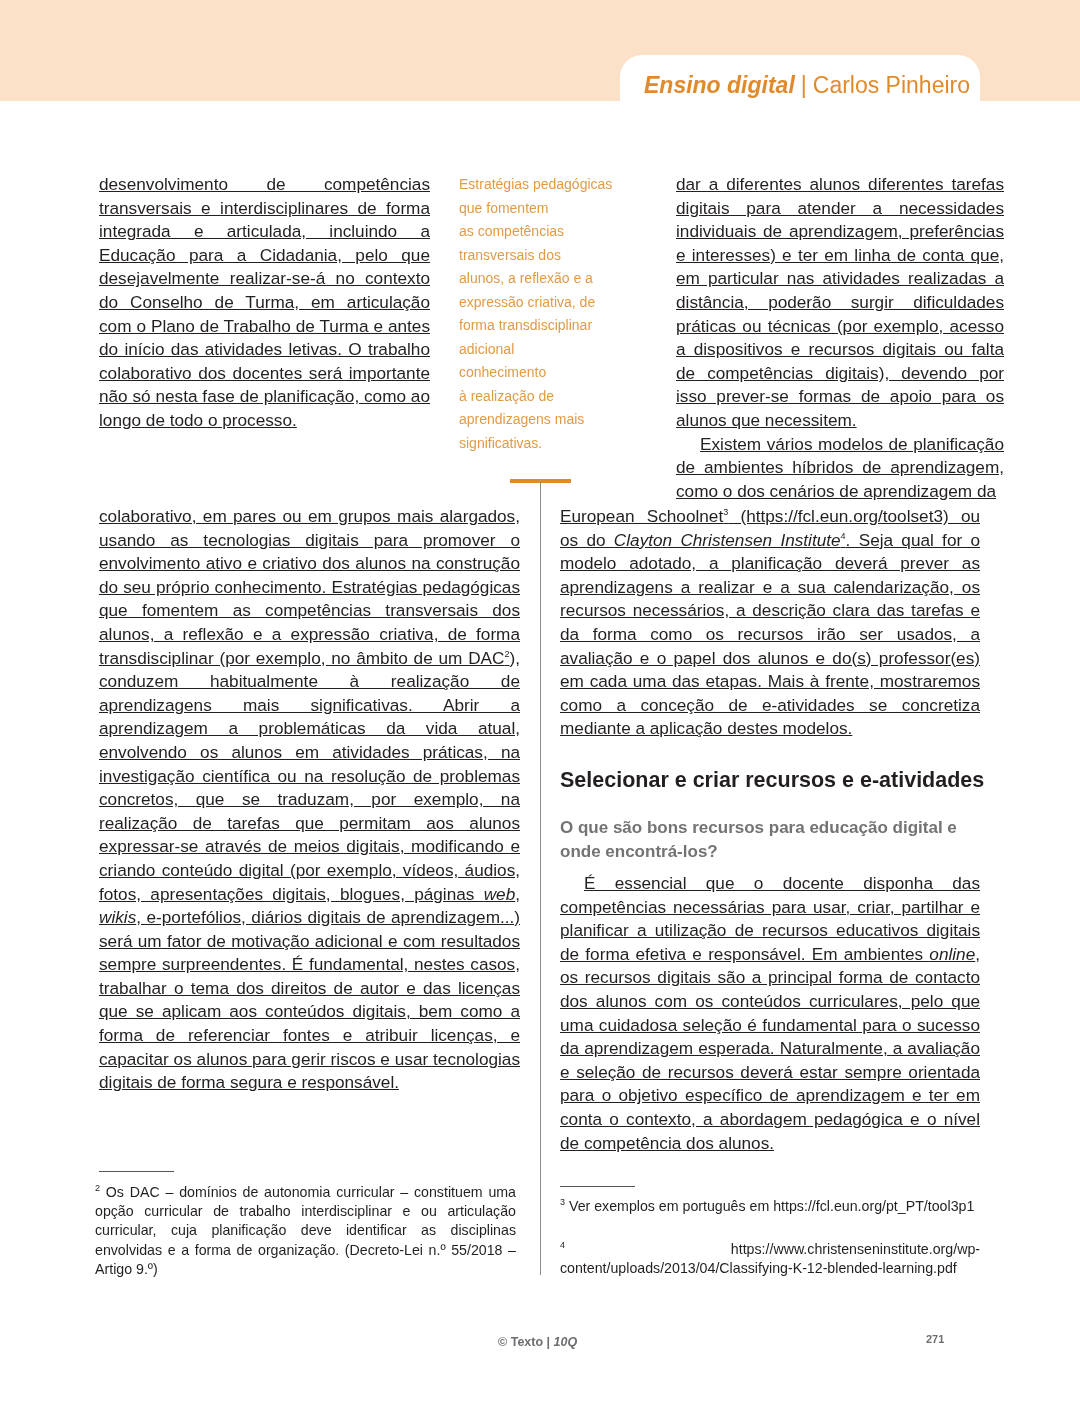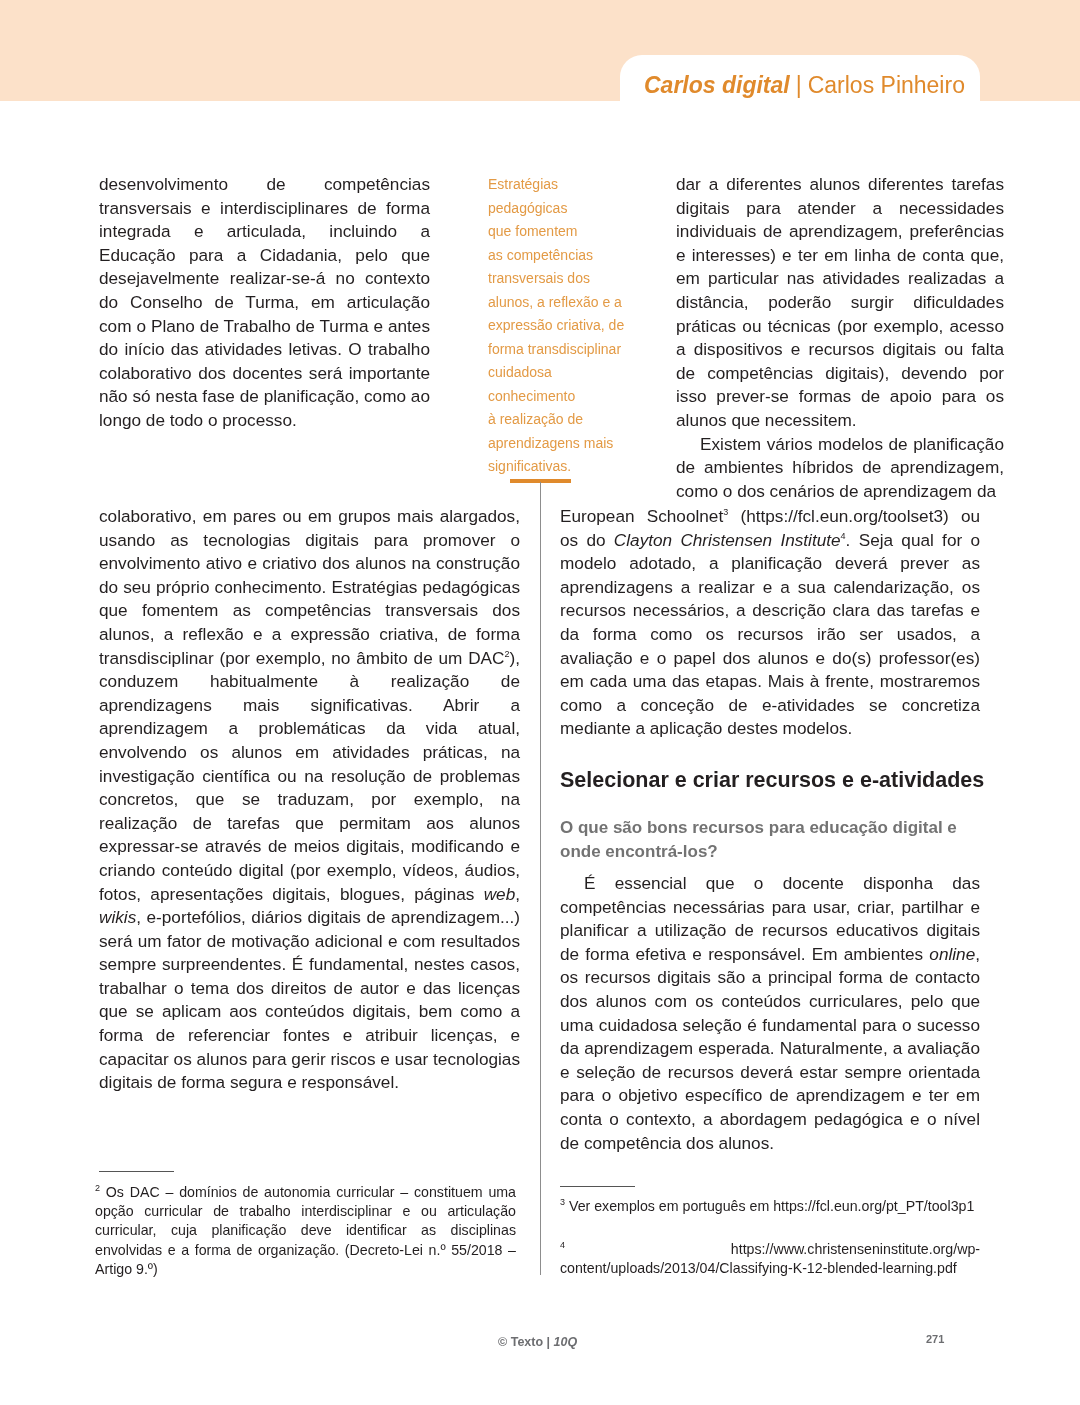--- a/index.html
+++ b/index.html
@@ -5,31 +5,31 @@
   * { box-sizing: border-box; margin: 0; padding: 0; }
   html, body { width: 1080px; height: 1405px; background: #ffffff; overflow: hidden; }
   body { position: relative; font-family: "Liberation Sans", sans-serif; color: #231f20; }
 
   .header-band { position: absolute; left: 0; top: 0; width: 1080px; height: 101px; background: #fce1c9; }
   .header-tab { position: absolute; left: 620px; top: 55px; width: 360px; height: 50px; background: #ffffff; border-radius: 22px 22px 0 0; }
   .header-title { position: absolute; left: 644px; top: 70px; font-size: 23px; color: #e08a2c; white-space: nowrap; line-height: 30px; }
   .header-title .book { font-weight: bold; font-style: italic; }
   .header-title .sep { margin: 0 6px; }
 
-  .col { position: absolute; font-size: 17.2px; line-height: 23.6px; text-align: justify; }
+  .col { position: absolute; font-size: 17.2px; line-height: 23.6px; text-align: justify; text-decoration: underline; }
   .col p { margin: 0; }
   .indent { text-indent: 24px; }
   .left-top { left: 99px; top: 173px; width: 331px; }
   .left-wide { left: 99px; top: 505px; width: 421px; }
   .right-top { left: 676px; top: 173px; width: 328px; }
   .right-wide { left: 560px; top: 505px; width: 420px; }
   .right-sect { left: 560px; top: 872px; width: 420px; }
 
   .sidenote { position: absolute; left: 459px; top: 173px; width: 170px; font-size: 14px; line-height: 23.5px; color: #e39a45; }
-  .sidenote span { display: block; margin-left: 29px; }
+  .sidenote span { display: block; }
 
   .orange-rule { position: absolute; left: 510px; top: 479px; width: 61px; height: 4px; background: #e08a2c; }
   .v-rule { position: absolute; left: 540px; top: 482px; width: 1px; height: 793px; background: #8d8d8d; }
 
   .h2 { position: absolute; left: 560px; top: 768px; font-size: 21.5px; font-weight: bold; color: #231f20; white-space: nowrap; }
   .h3 { position: absolute; left: 560px; top: 816px; font-size: 17px; font-weight: bold; line-height: 23.5px; color: #737373; width: 420px; }
 
   .fn-rule { position: absolute; width: 75px; height: 1px; background: #555; }
   .fn { position: absolute; font-size: 14.2px; line-height: 19.2px; text-align: justify; color: #231f20; }
   .fn sup, .col sup { font-size: 9px; vertical-align: super; line-height: 0; }
@@ -37,36 +37,36 @@
   .footer-credit { position: absolute; left: 498px; top: 1335px; font-size: 12.5px; font-weight: bold; color: #6d6e71; white-space: nowrap; text-align: right; }
   .footer-credit .pub { font-style: italic; }
   .page-number { position: absolute; left: 926px; top: 1333px; font-size: 11px; font-weight: bold; color: #6d6e71; }
 </style>
 </head>
 <body>
 
 <div class="header-band"></div>
 <div class="header-tab"></div>
 <div class="header-title">
-  <span class="book">Carlos digital</span><span class="sep">|</span><span>Carlos Pinheiro</span>
+  <span class="book">Ensino digital</span><span class="sep">|</span><span>Carlos Pinheiro</span>
 </div>
 
 <div class="col left-top">
   <p>desenvolvimento de competências transversais e interdisciplinares de forma integrada e articulada, incluindo a Educação para a Cidadania, pelo que desejavelmente realizar-se-á no contexto do Conselho de Turma, em articulação com o Plano de Trabalho de Turma e antes do início das atividades letivas. O trabalho colaborativo dos docentes será importante não só nesta fase de planificação, como ao longo de todo o processo.</p>
 </div>
 
 <div class="sidenote">
   <span>Estratégias pedagógicas</span>
   <span>que fomentem</span>
   <span>as competências</span>
   <span>transversais dos</span>
   <span>alunos, a reflexão e a</span>
   <span>expressão criativa, de</span>
   <span>forma transdisciplinar</span>
-  <span>cuidadosa</span>
+  <span>adicional</span>
   <span>conhecimento</span>
   <span>à realização de</span>
   <span>aprendizagens mais</span>
   <span>significativas.</span>
 </div>
 
 <div class="orange-rule"></div>
 <div class="v-rule"></div>
 
 <div class="col left-wide">

